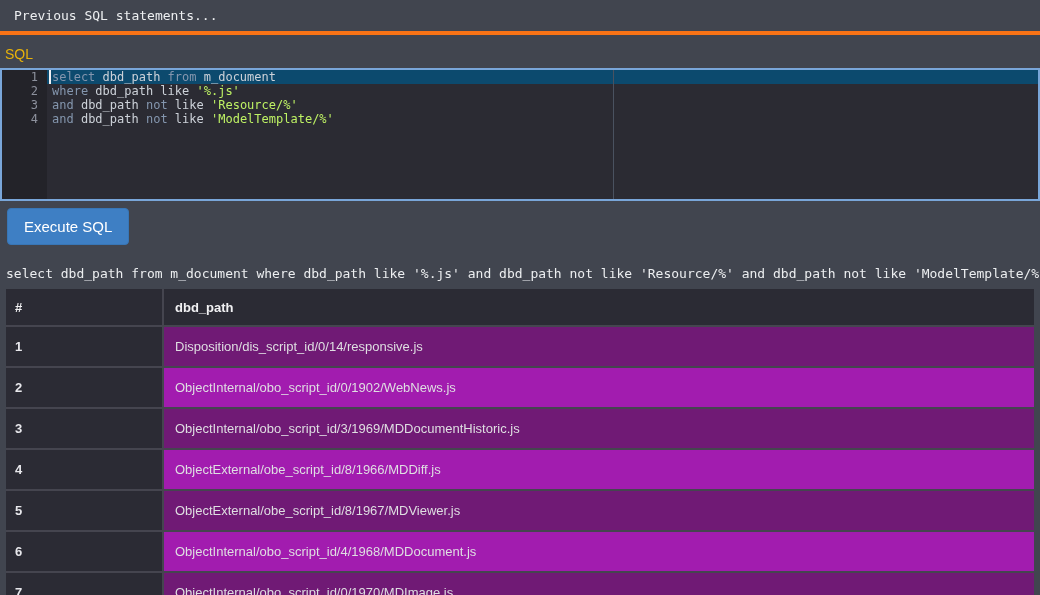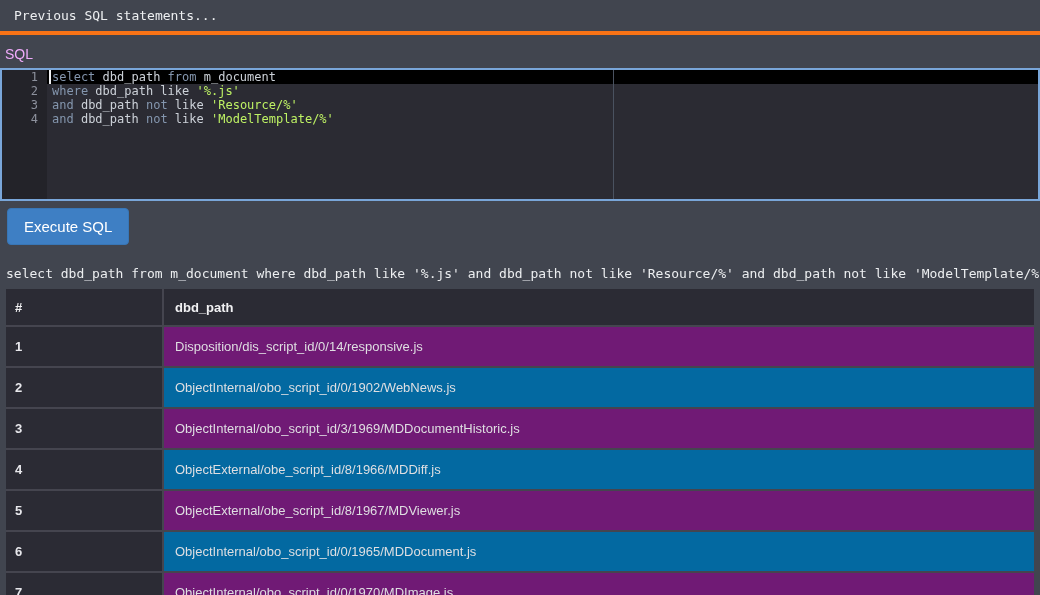--- a/index.html
+++ b/index.html
@@ -17,40 +17,40 @@
     padding-left:14px;
     border-bottom:4px solid #f97316;
     font-family:"DejaVu Sans Mono", monospace;
     font-size:13px; color:#edeff1;
     cursor:pointer;
   }
 
   
   .sql-label {
     padding:11px 0 0 5px; height:22px;
-    font-size:14px; color:#f0abfc;
+    font-size:14px; color:#eab308;
   }
 
   
   .editor {
     position:relative; box-sizing:border-box;
     height:133px;
     border:2px solid #79a6d9;
     background:#2b2b33;
     font-family:"DejaVu Sans Mono", monospace;
     font-size:12px; line-height:14px;
     overflow:hidden; cursor:text;
   }
   .gutter-bg { position:absolute; left:0; top:0; bottom:0; width:45px; background:#232329; z-index:0; }
   .ruler { position:absolute; left:611px; top:0; bottom:0; width:1px; background:#4a5260; z-index:2; }
   .lines { position:relative; z-index:1; }
   .line { display:flex; height:14px; position:relative; }
   .line .num { flex:none; width:36px; padding-right:9px; text-align:right; color:#8d919d; }
   .line .code { flex:1; padding-left:5px; white-space:pre; color:#cdd2d9; }
-  .line.active .code { background:#000000; }
+  .line.active .code { background:#0c4a6e; }
   .cursor { position:absolute; left:47px; top:0; width:2px; height:14px; background:#f0f1f3; z-index:3; }
   .tok-keyword { color:#8496ae; }
   .tok-plain   { color:#cdd2d9; }
   .tok-string  { color:#bef264; }
 
   
   .execute-btn {
     display:inline-block; margin:7px 0 0 7px;
     padding:9px 16px;
     background:#3e7fc4; border:1px solid #3876b6; border-radius:4px;
@@ -79,21 +79,21 @@
   }
   table.results th.col-num { width:146px; padding-left:9px; border-right:2px solid #45454f; }
   table.results th.col-path { padding-left:11px; }
   table.results td { height:37px; border-top:2px solid #45454f; font-size:13px; }
   table.results td.num {
     background:#2b2b34; color:#e8e8ec; font-weight:bold;
     padding-left:9px; border-right:2px solid #45454f;
   }
   table.results td.path { padding-left:11px; color:#dfdfe2; }
   table.results tr.odd  td.path { background:#701a75; }
-  table.results tr.even td.path { background:#0369a1; }
+  table.results tr.even td.path { background:#a21caf; }
 </style>
 </head>
 <body>
 
 
 
 <div class="top-bar">
   <span>Previous SQL statements...</span>
 </div>
 
@@ -150,21 +150,21 @@
       <tr class="even">
         <td class="num">4</td>
         <td class="path">ObjectExternal/obe_script_id/8/1966/MDDiff.js</td>
       </tr>
       <tr class="odd">
         <td class="num">5</td>
         <td class="path">ObjectExternal/obe_script_id/8/1967/MDViewer.js</td>
       </tr>
       <tr class="even">
         <td class="num">6</td>
-        <td class="path">ObjectInternal/obo_script_id/0/1965/MDDocument.js</td>
+        <td class="path">ObjectInternal/obo_script_id/4/1968/MDDocument.js</td>
       </tr>
       <tr class="odd">
         <td class="num">7</td>
         <td class="path">ObjectInternal/obo_script_id/0/1970/MDImage.js</td>
       </tr>
     </tbody>
 </table>
 
 
 

